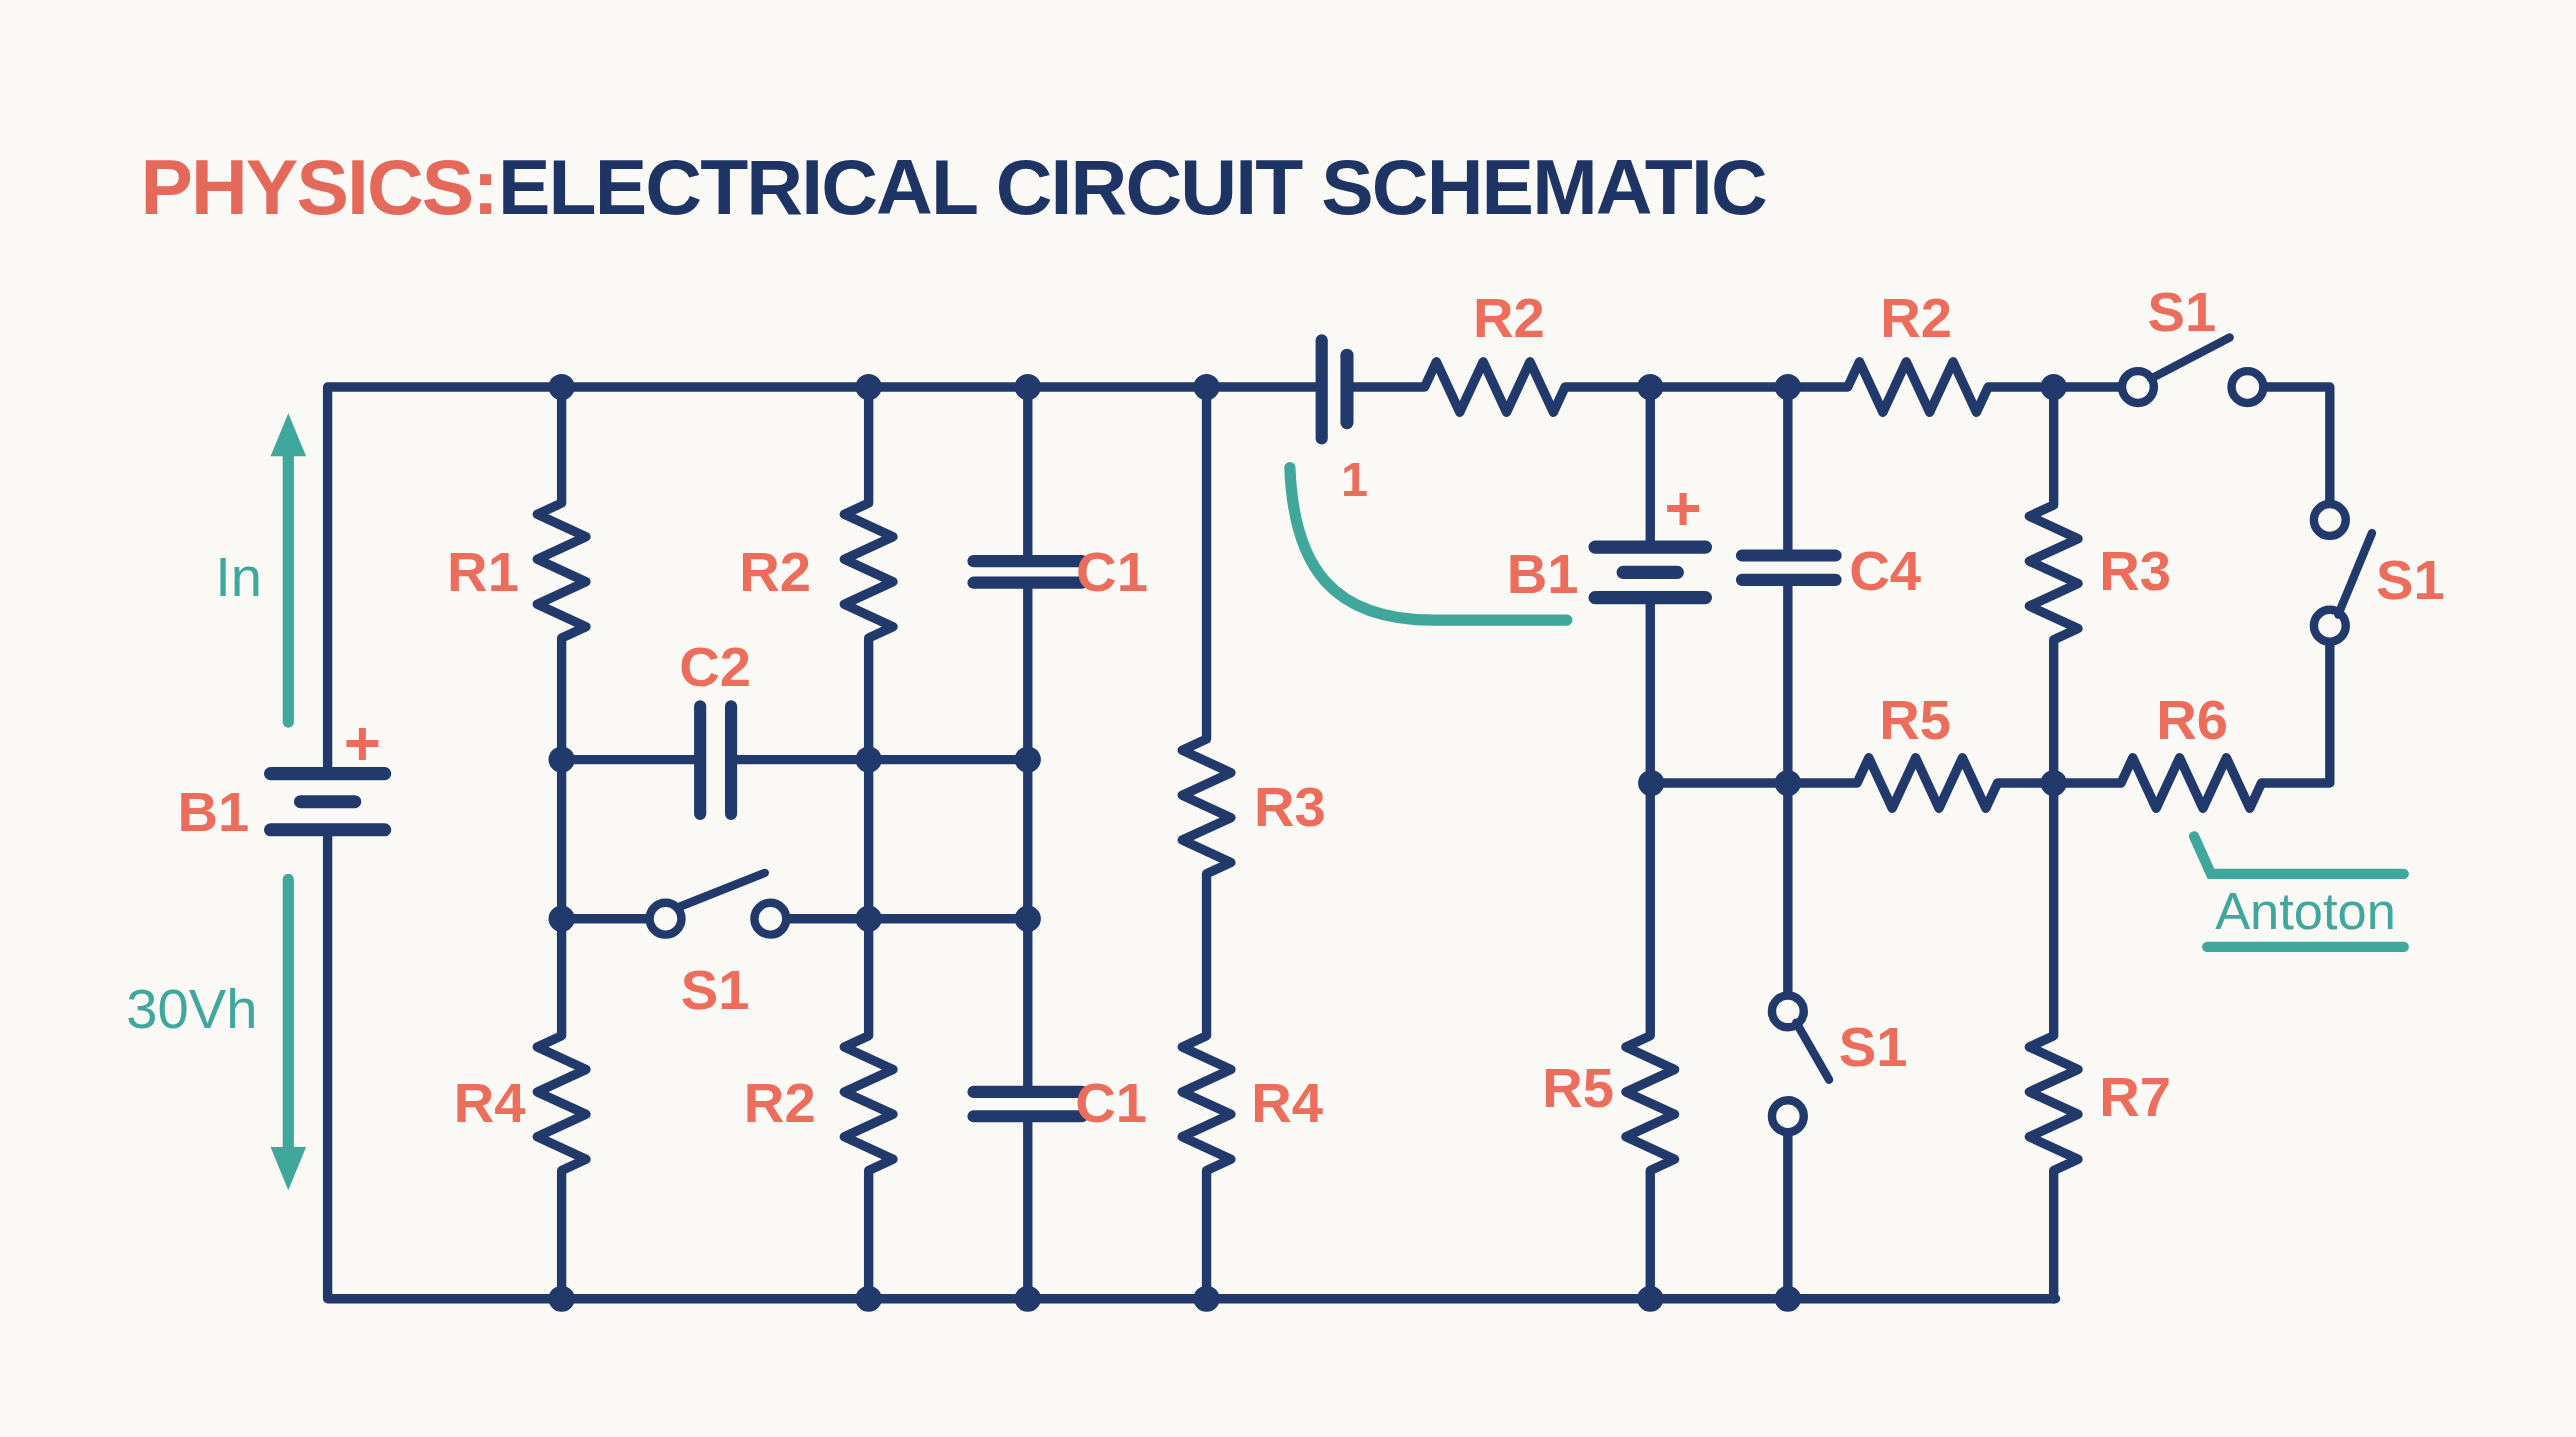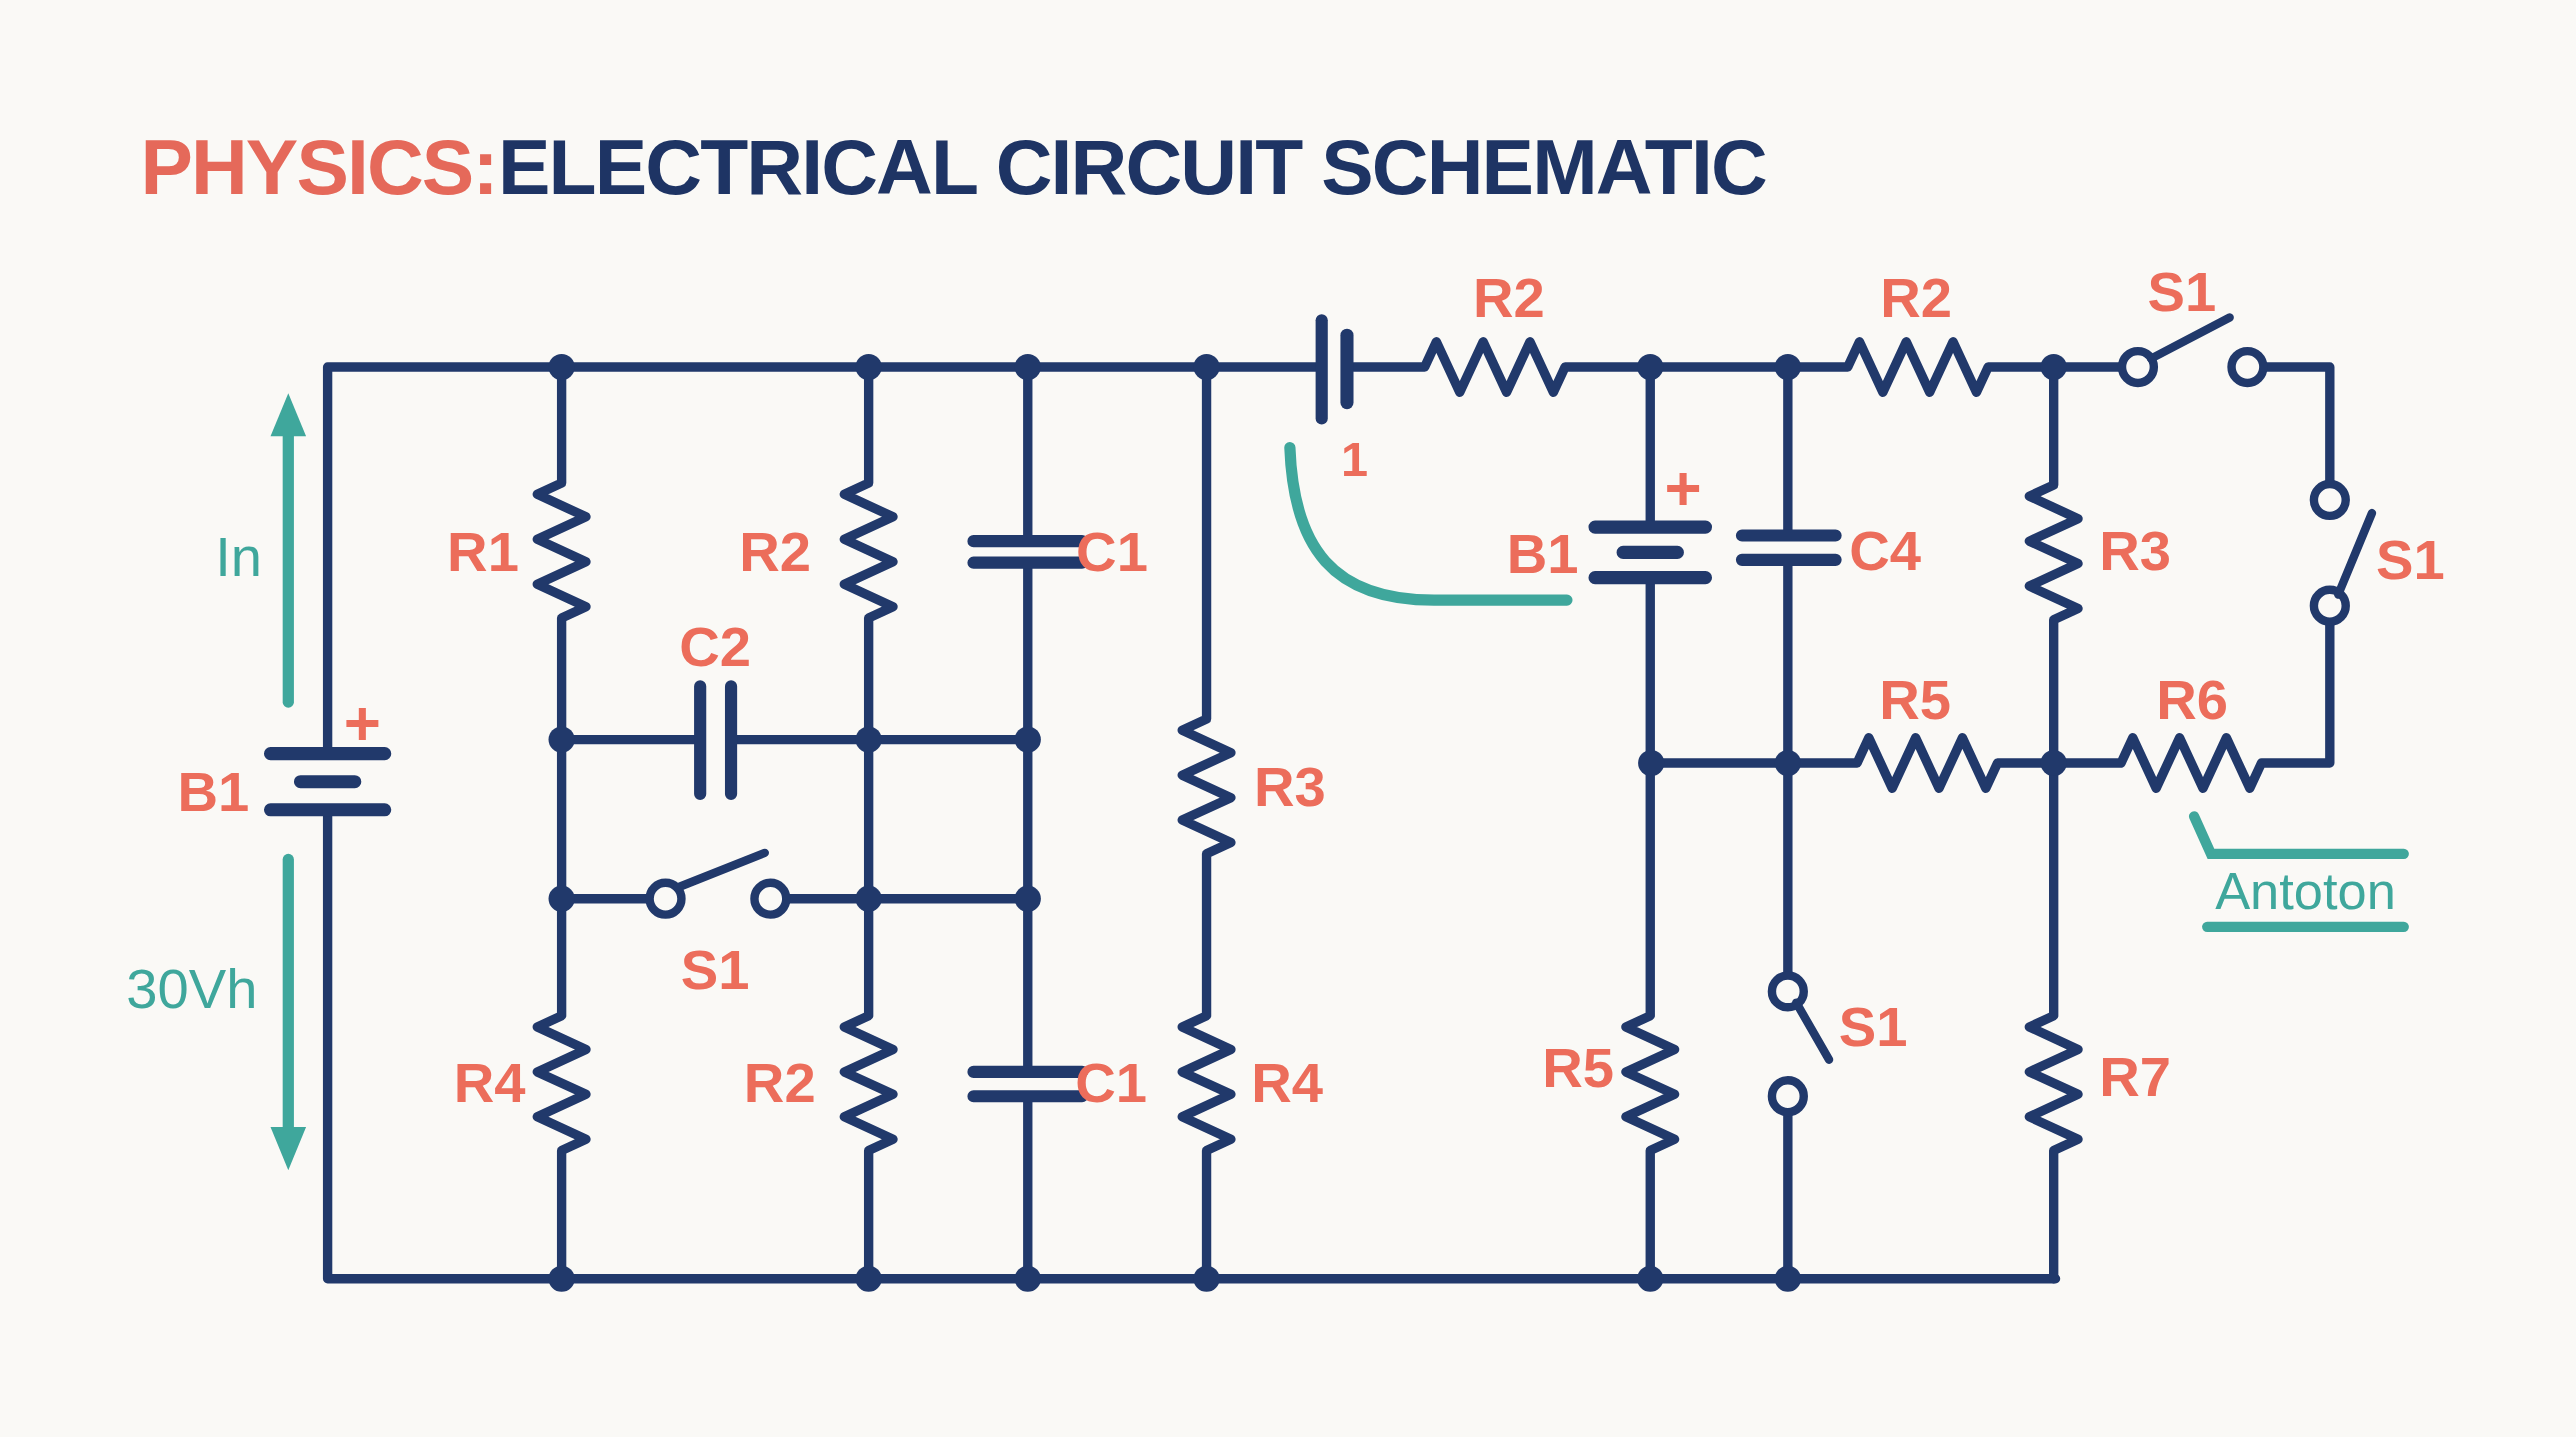--- a/index.html
+++ b/index.html
@@ -1,20 +1,20 @@
 <!DOCTYPE html>
 <html style="--wire: #21396b; --label: #ec6d5b; --teal: #3fa79c; --title_navy: #1e3464; --title_coral: #e5695a; --background: #faf9f6;font-size:15px"><head>
 <meta charset="utf-8">
 <style>
   :root{
     --wire:#21396b; --label:#ec6d5b; --teal:#3fa79c;
     --title_navy:#1e3464; --title_coral:#e5695a; --background:#faf9f6;
   }
   html,body{margin:0;padding:0;background:var(--background);}
-  .stage{width:2576px;height:1388px;position:relative;background:var(--background);}
+  .stage{width:2576px;height:1388px;position:relative;background:var(--background);margin-top:20px;}
   svg{display:block;}
   .wire{stroke:var(--wire);stroke-width:10;fill:none;stroke-linecap:round;stroke-linejoin:round;}
   .plate{stroke:var(--wire);stroke-width:14;fill:none;stroke-linecap:round;}
   .plate-thin{stroke:var(--wire);stroke-width:13;fill:none;stroke-linecap:round;}
   .dot{fill:var(--wire);stroke:none;}
   .sw{fill:var(--background);stroke:var(--wire);stroke-width:9;}
   .lever{stroke:var(--wire);stroke-width:9;fill:none;stroke-linecap:round;}
   .lbl{fill:var(--label);font:700 60px "Liberation Sans",sans-serif;text-anchor:middle;dominant-baseline:central;}
   .lbl-sm{fill:var(--label);font:700 52px "Liberation Sans",sans-serif;text-anchor:middle;dominant-baseline:central;}
   .plus{fill:var(--label);font:700 68px "Liberation Sans",sans-serif;text-anchor:middle;dominant-baseline:central;}

